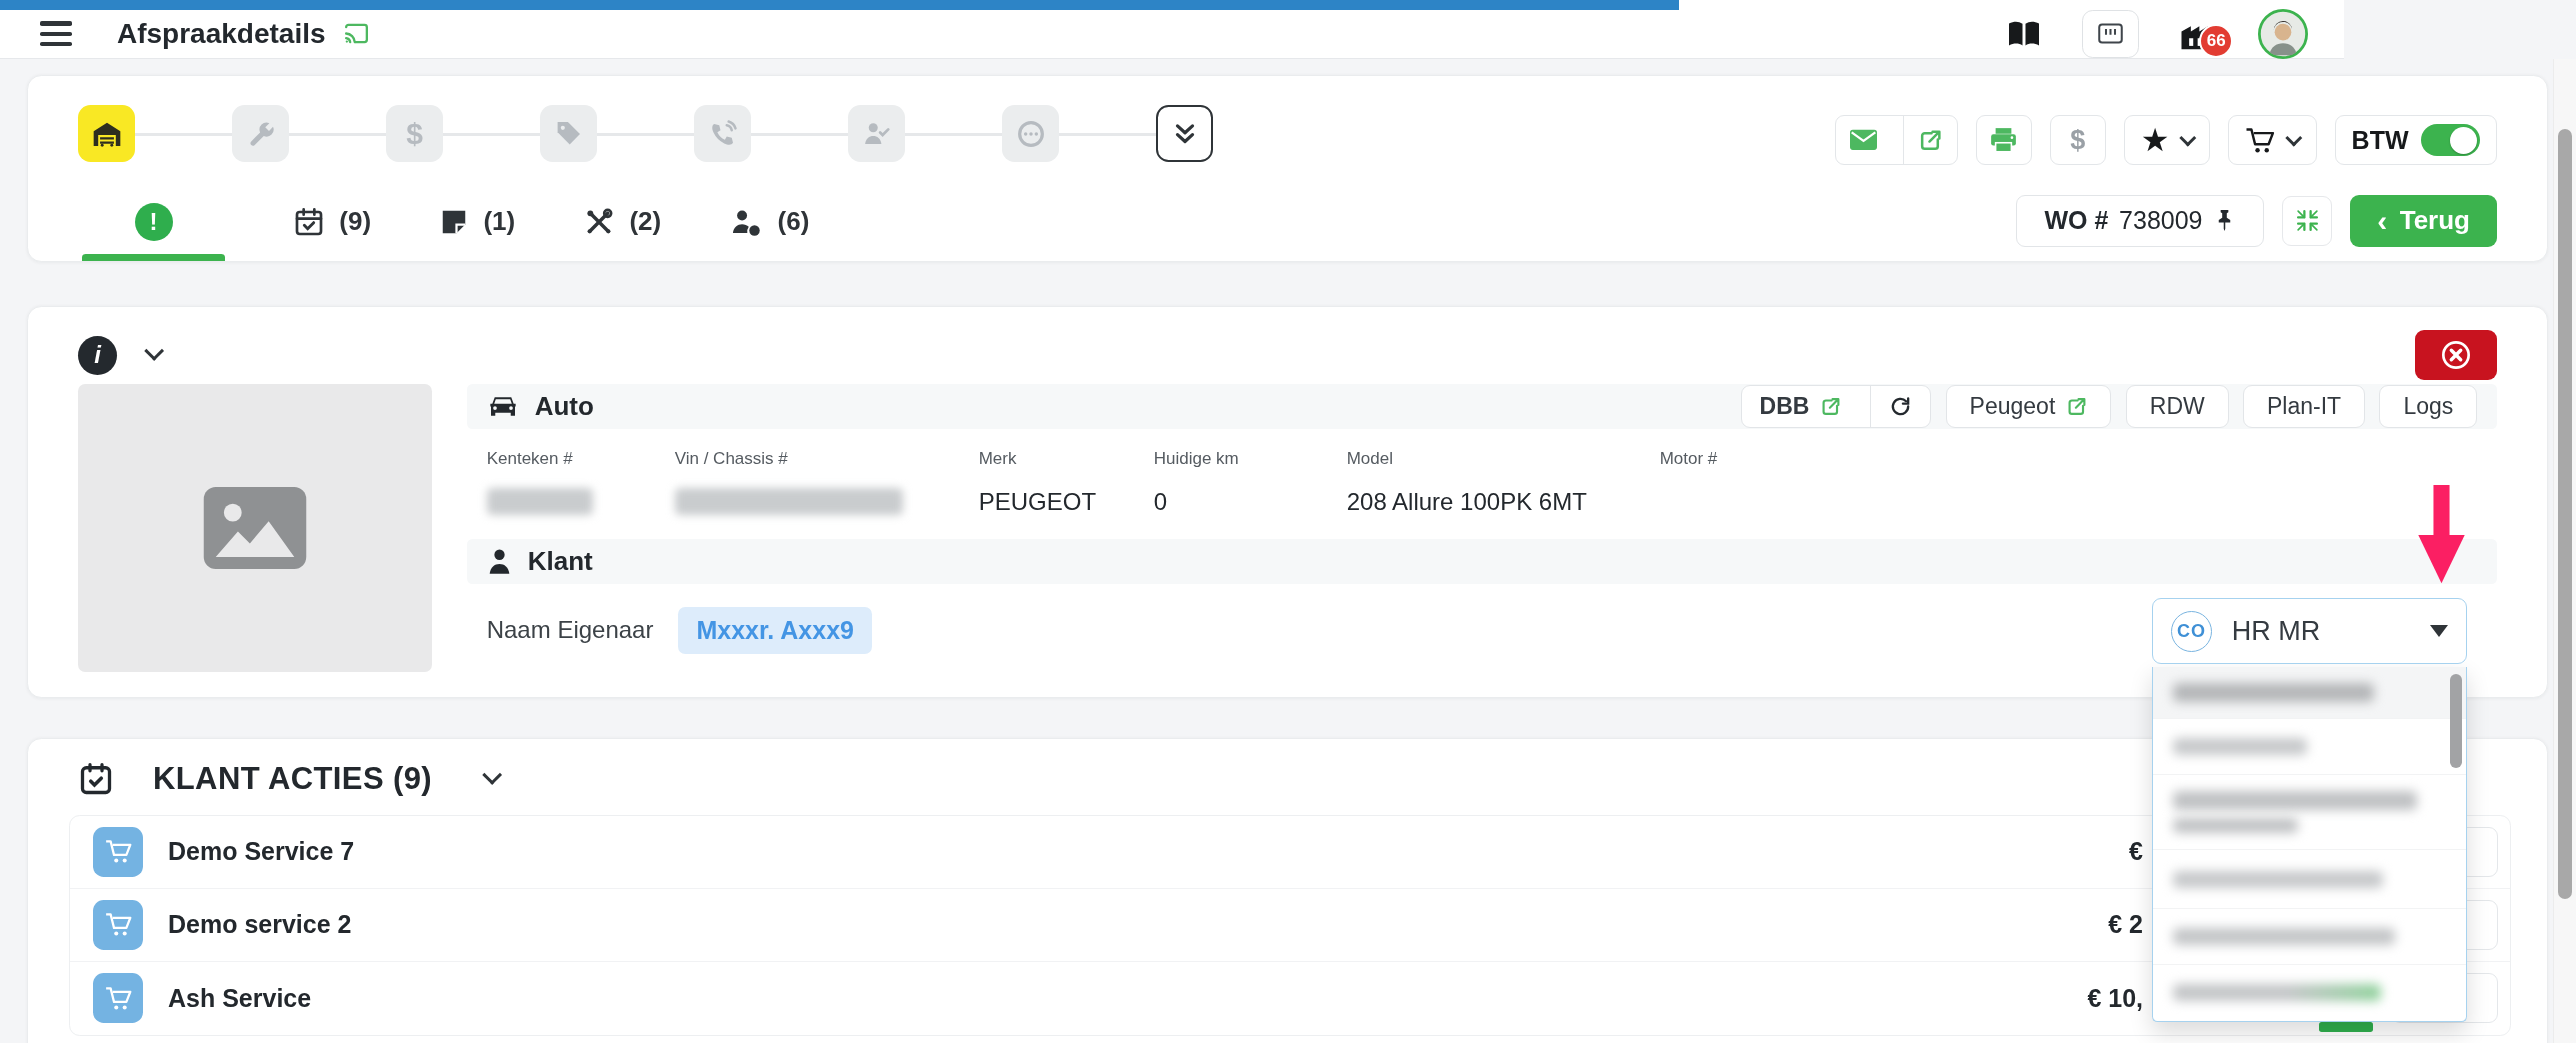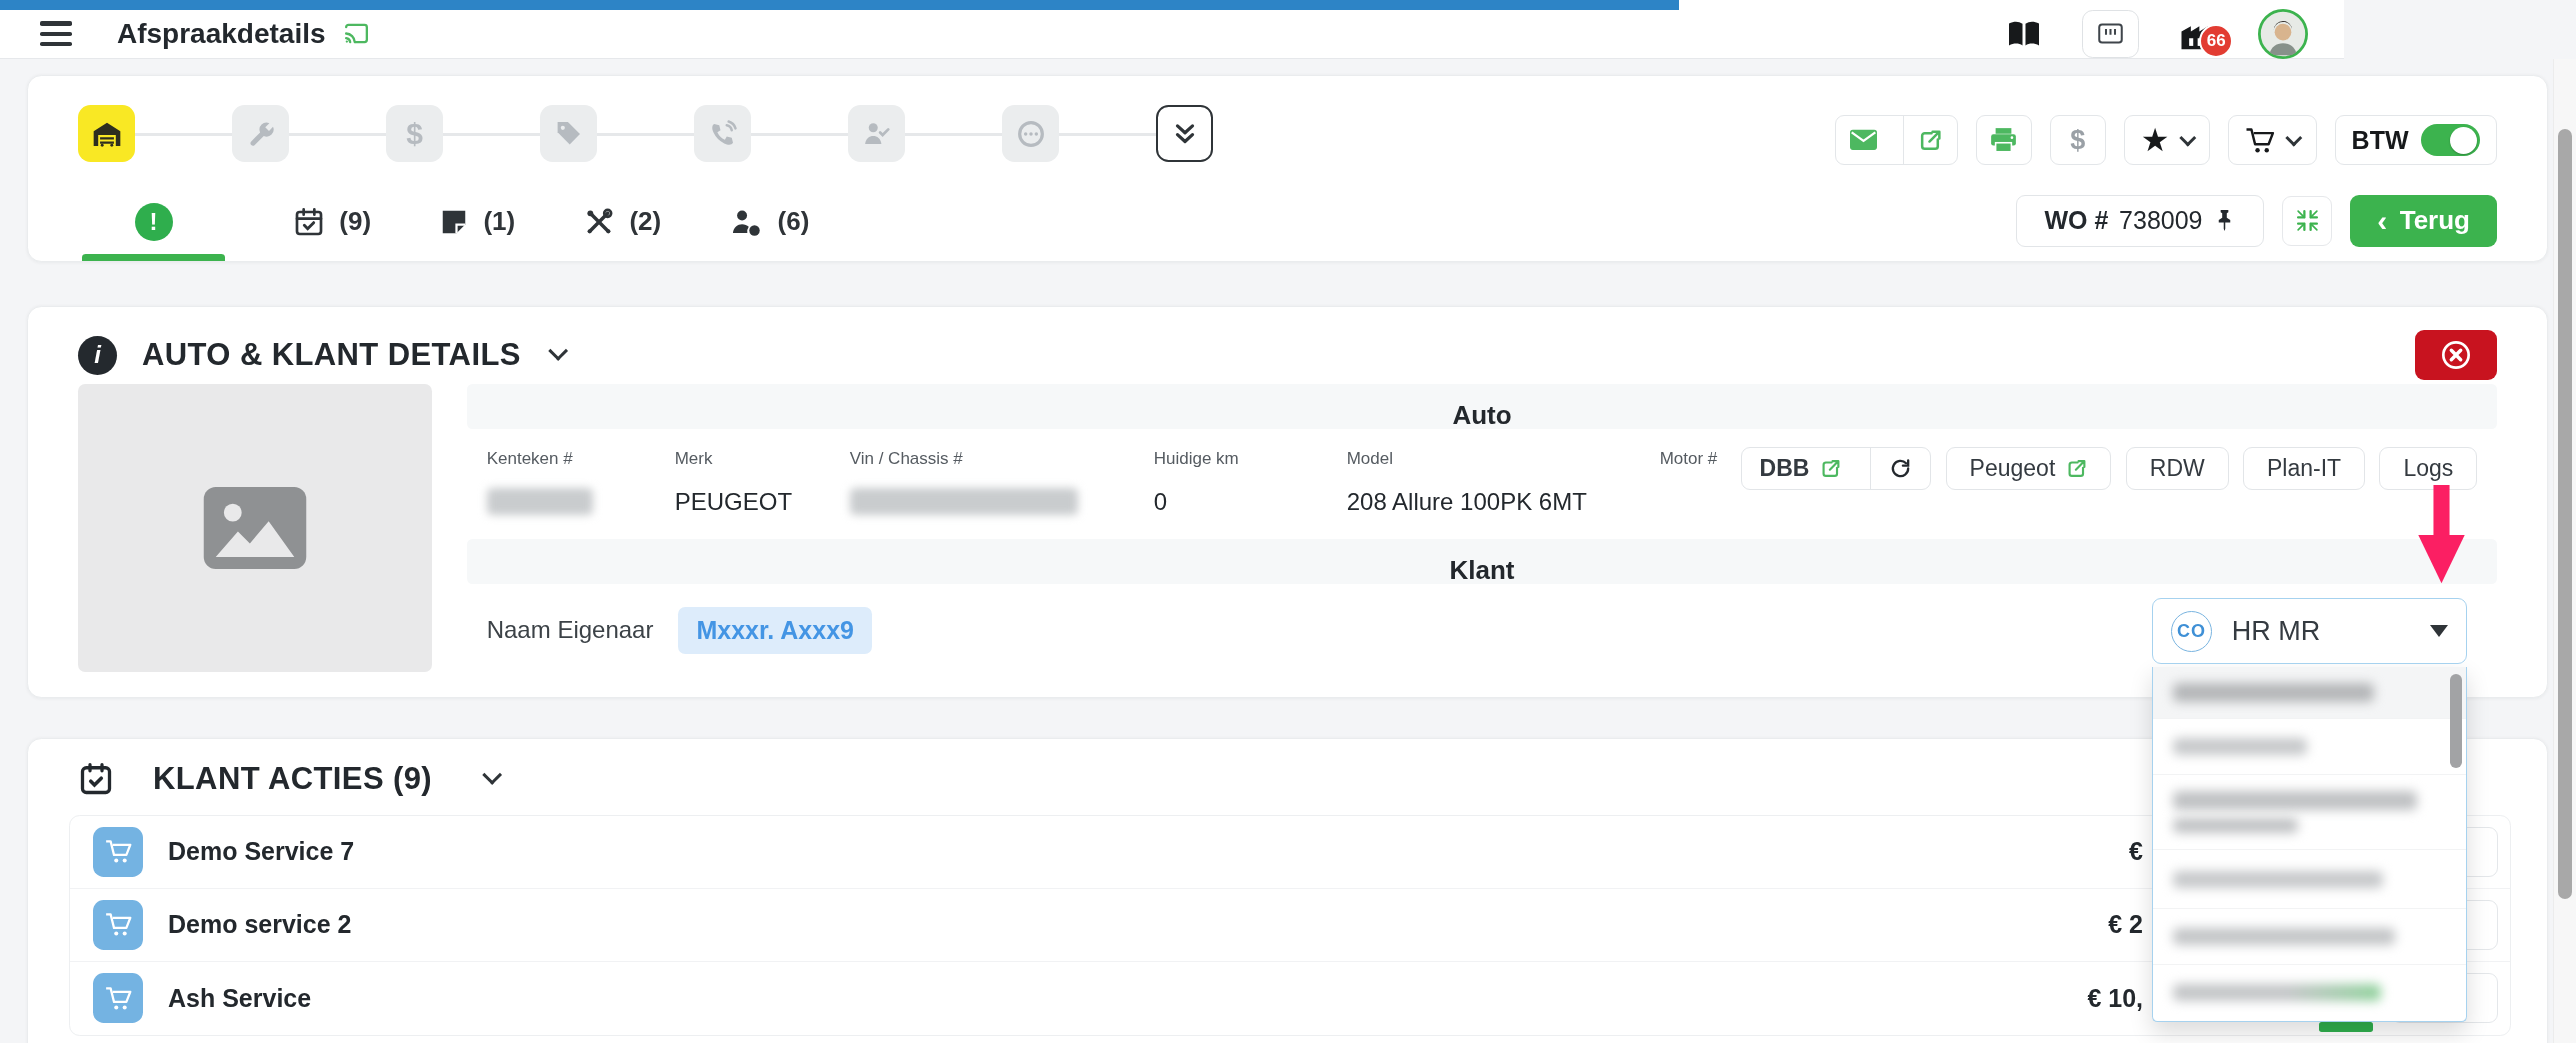--- a/index.html
+++ b/index.html
@@ -83,21 +83,21 @@
   .sec-title { margin-left:25px; font-size:31px; font-weight:bold; letter-spacing:0.4px; color:#23282d; }
   .sec-chev { width:14.3px; height:14.3px; border-right:3.6px solid #2f3438; border-bottom:3.6px solid #2f3438;
               transform:rotate(45deg); margin-left:30px; margin-top:-7.2px; }
   .close-btn { margin-left:auto; width:82px; height:50px; border-radius:9px; background:#c8131f; border:none;
                display:flex; align-items:center; justify-content:center; }
   .c2-content { position:absolute; left:50px; right:50px; top:77px; }
   .veh-photo { position:absolute; left:0; top:0; width:354px; height:288px; background:#e9e9ea; border-radius:7.2px;
                display:flex; align-items:center; justify-content:center; }
   .details-col { position:absolute; left:389px; right:0; top:0; }
   .bar { height:45px; background:#f6f8f9; border-radius:5.4px; display:flex; align-items:center;
-         padding:0 19.7px; gap:16px;flex-direction:column; }
+         padding:0 19.7px; gap:16px; }
   .bar-title { font-size:26px; font-weight:bold; color:#23282d; }
   .bar-actions { margin-left:auto; display:flex; gap:14.3px; align-items:center; }
   .mini-btn { height:43px; border:0.9px solid #e2e5e8; border-radius:9px; background:#fff; padding:0 23px;
               font-size:23px; color:#343a40; display:flex; align-items:center; justify-content:center; gap:10.7px; }
   .mini-group { padding:0; }
   .mini-cell { height:100%; display:flex; align-items:center; justify-content:center; padding:0 18px; gap:10.7px; }
   .mini-cell + .mini-cell { border-left:0.9px solid #e2e5e8; }
   .fields { display:flex; margin-top:19.7px; padding-left:19.7px; }
   .field { flex:0 0 auto; }
   .f-label { font-size:17px; color:#555b61; }
@@ -356,21 +356,20 @@
     <button class="back-btn">
       <span class="back-chev">‹</span>
       <span>Terug</span>
     </button>
   </div>
 </div>
 
 <div class="card" id="card-details">
   <div class="sec-header">
     <div class="info-badge">i</div>
-    <div class="sec-title">AUTO &amp; KLANT DETAILS</div>
     <div class="sec-chev"></div>
     <button class="close-btn">
       <svg width="32" height="32" viewBox="0 0 24 24" fill="none" stroke="#fff" stroke-width="2">
         <circle cx="12" cy="12" r="9.5"></circle>
         <path d="M8.5 8.5l7 7M15.5 8.5l-7 7" stroke-width="2.6" stroke-linecap="round"></path>
       </svg>
     </button>
   </div>
 
   <div class="c2-content">
@@ -423,29 +422,29 @@
         </div>
       </div>
 
       <div class="fields">
         <div class="field" style="width:188px">
           <div class="f-label">Kenteken #</div>
           <div class="f-value">
               <div class="blurline" style="width:106px"></div>
             </div>
         </div>
-        <div class="field" style="width:175px">
-          <div class="f-label">Merk</div>
-          <div class="f-value">PEUGEOT</div>
-        </div>
         <div class="field" style="width:304px">
           <div class="f-label">Vin / Chassis #</div>
           <div class="f-value">
               <div class="blurline" style="width:228px"></div>
             </div>
+        </div>
+        <div class="field" style="width:175px">
+          <div class="f-label">Merk</div>
+          <div class="f-value">PEUGEOT</div>
         </div>
         <div class="field" style="width:193px">
           <div class="f-label">Huidige km</div>
           <div class="f-value">0</div>
         </div>
         <div class="field" style="width:313px">
           <div class="f-label">Model</div>
           <div class="f-value">208 Allure 100PK 6MT</div>
         </div>
         <div class="field" style="flex:1">

